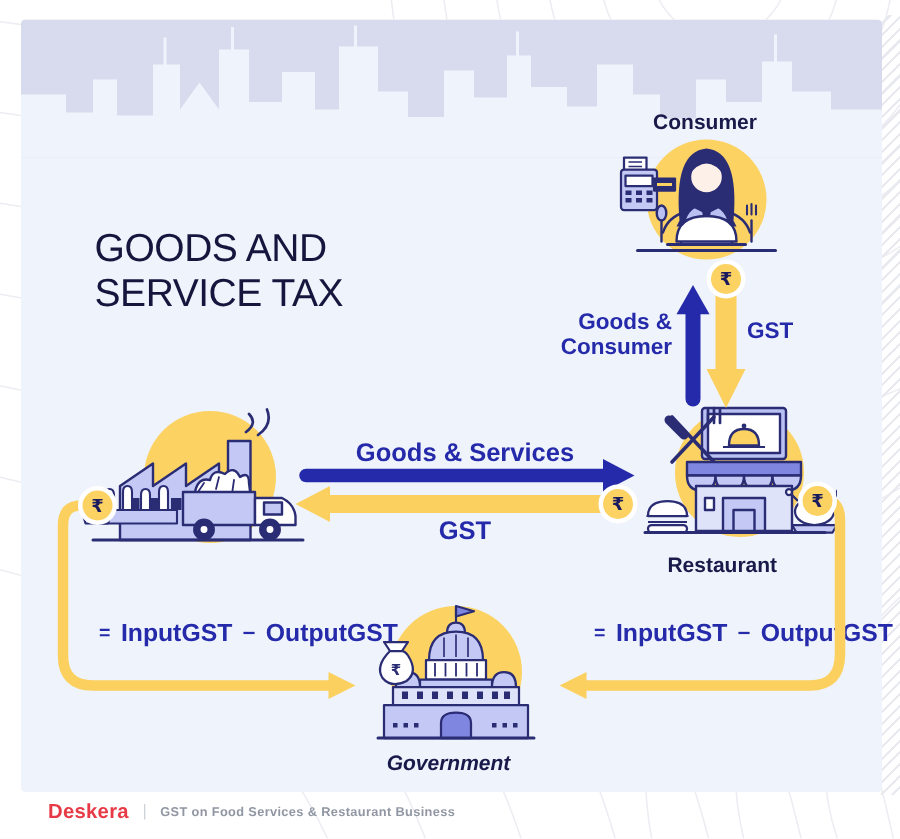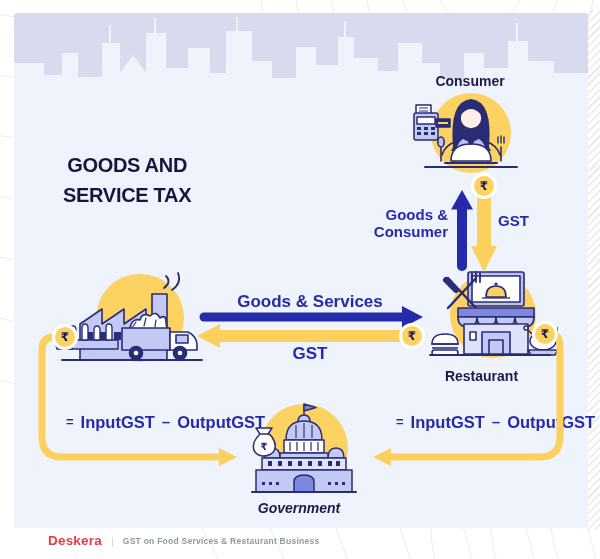--- a/index.html
+++ b/index.html
@@ -8,39 +8,39 @@
   .stage *{box-sizing:border-box;}
   
   .bg-decor{position:absolute;inset:0;z-index:0;}
   .hatch{position:absolute;right:0;top:10px;width:13px;height:520px;z-index:1;
          background:repeating-linear-gradient(135deg,transparent 0 4px,#e9e9f0 4px 5.5px);}
   
   .card{position:absolute;left:14px;top:13px;width:574px;height:515px;background:#eff3fb;
         border-radius:3px;z-index:2;overflow:hidden;}
   .skyline{position:absolute;left:0;top:0;width:574px;height:92px;}
   
-  .title{position:absolute;left:63px;top:150px;z-index:4;color:#15153d;font-weight:700;
-         font-size:20px;line-height:30px;letter-spacing:-0.3px;text-align:center;}
+  .title{position:absolute;left:63px;top:150px;z-index:4;color:#15153d;font-weight:400;
+         font-size:26px;line-height:30px;letter-spacing:-0.3px;}
   
   .node-label{position:absolute;z-index:5;color:#1a1a4a;font-weight:bold;font-size:14px;text-align:center;}
   
   .flow-label{position:absolute;z-index:5;color:#252aab;font-weight:bold;}
   
   .equation{position:absolute;z-index:5;display:flex;align-items:center;gap:7px;color:#252aab;font-weight:bold;}
   .eq-sign{font-size:13px;}
   .eq-minus{font-size:15px;}
   .eq-stack{display:flex;flex-direction:row;align-items:center;font-size:16.5px;line-height:16px;}
   
   .badge{position:absolute;z-index:8;width:26px;height:26px;border-radius:50%;background:#fcd263;
          border:3px solid #fff;display:flex;align-items:center;justify-content:center;
          color:#1a1a5e;font-weight:bold;font-size:12px;font-family:"DejaVu Sans",sans-serif;}
   .illus{position:absolute;z-index:4;}
   .arrows{position:absolute;inset:0;z-index:6;pointer-events:none;}
   
-  .footer{position:absolute;left:48px;top:533px;z-index:3;display:flex;align-items:center;gap:9px;}
+  .footer{position:absolute;left:32px;top:533px;z-index:3;display:flex;align-items:center;gap:9px;}
   .brand{color:#e63b47;font-weight:800;font-size:13.5px;letter-spacing:0.2px;}
   .sep{color:#ced3da;font-size:11px;}
   .tagline{color:#9097a3;font-weight:bold;font-size:8.5px;letter-spacing:0.25px;}
 </style>
 </head>
 <body>
 
 <div class="stage">
 
   <svg class="bg-decor" viewBox="0 0 600 559">

